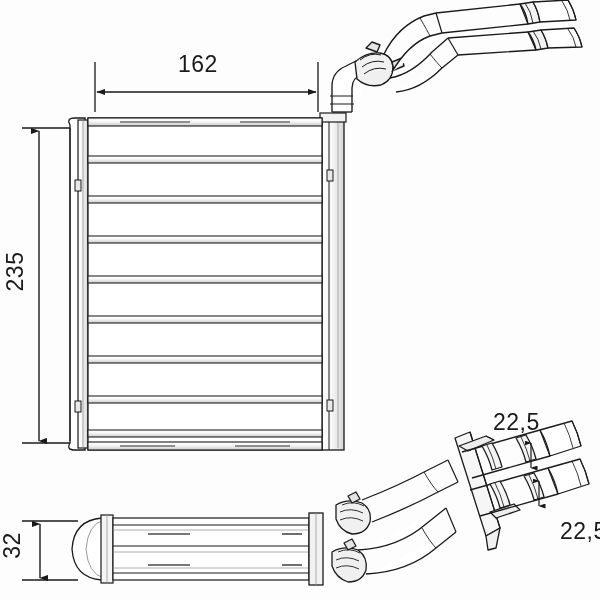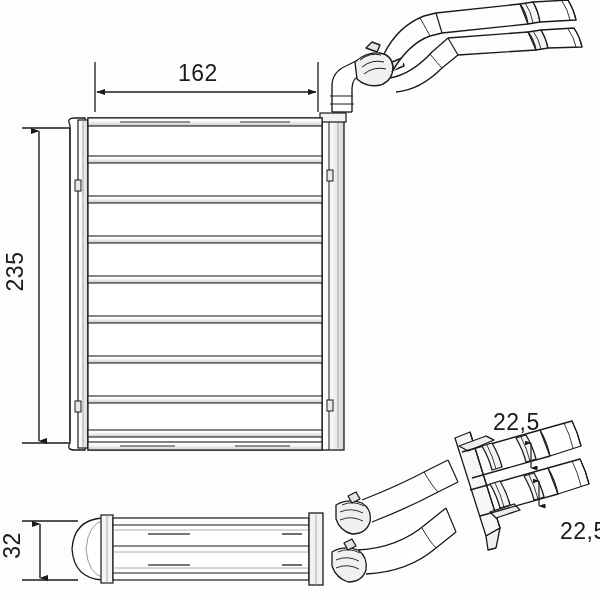--- a/index.html
+++ b/index.html
@@ -25,21 +25,21 @@
     width: 600px;
     height: 600px;
   }
   .dimtext {
     position: absolute;
     font-family: "Liberation Sans", sans-serif;
     color: #1a1a1a;
     white-space: nowrap;
     user-select: none;
   }
-  .dim-162 { left: 178px; top: 60px; font-size: 23px; letter-spacing: 0.5px; }
+  .dim-162 { left: 178px; top: 51px; font-size: 23px; letter-spacing: 0.5px; }
   .dim-235 {
     left: -4px; top: 258px; font-size: 23px; letter-spacing: 0.5px;
     transform: rotate(-90deg); transform-origin: 50% 50%;
   }
   .dim-32 {
     left: -1px; top: 532px; font-size: 23px; letter-spacing: 0.5px;
     transform: rotate(-90deg); transform-origin: 50% 50%;
   }
   .dim-225a { left: 493px; top: 409px; font-size: 23px; letter-spacing: 0.5px; }
   .dim-225b { left: 560px; top: 518px; font-size: 23px; letter-spacing: 0.5px; }

